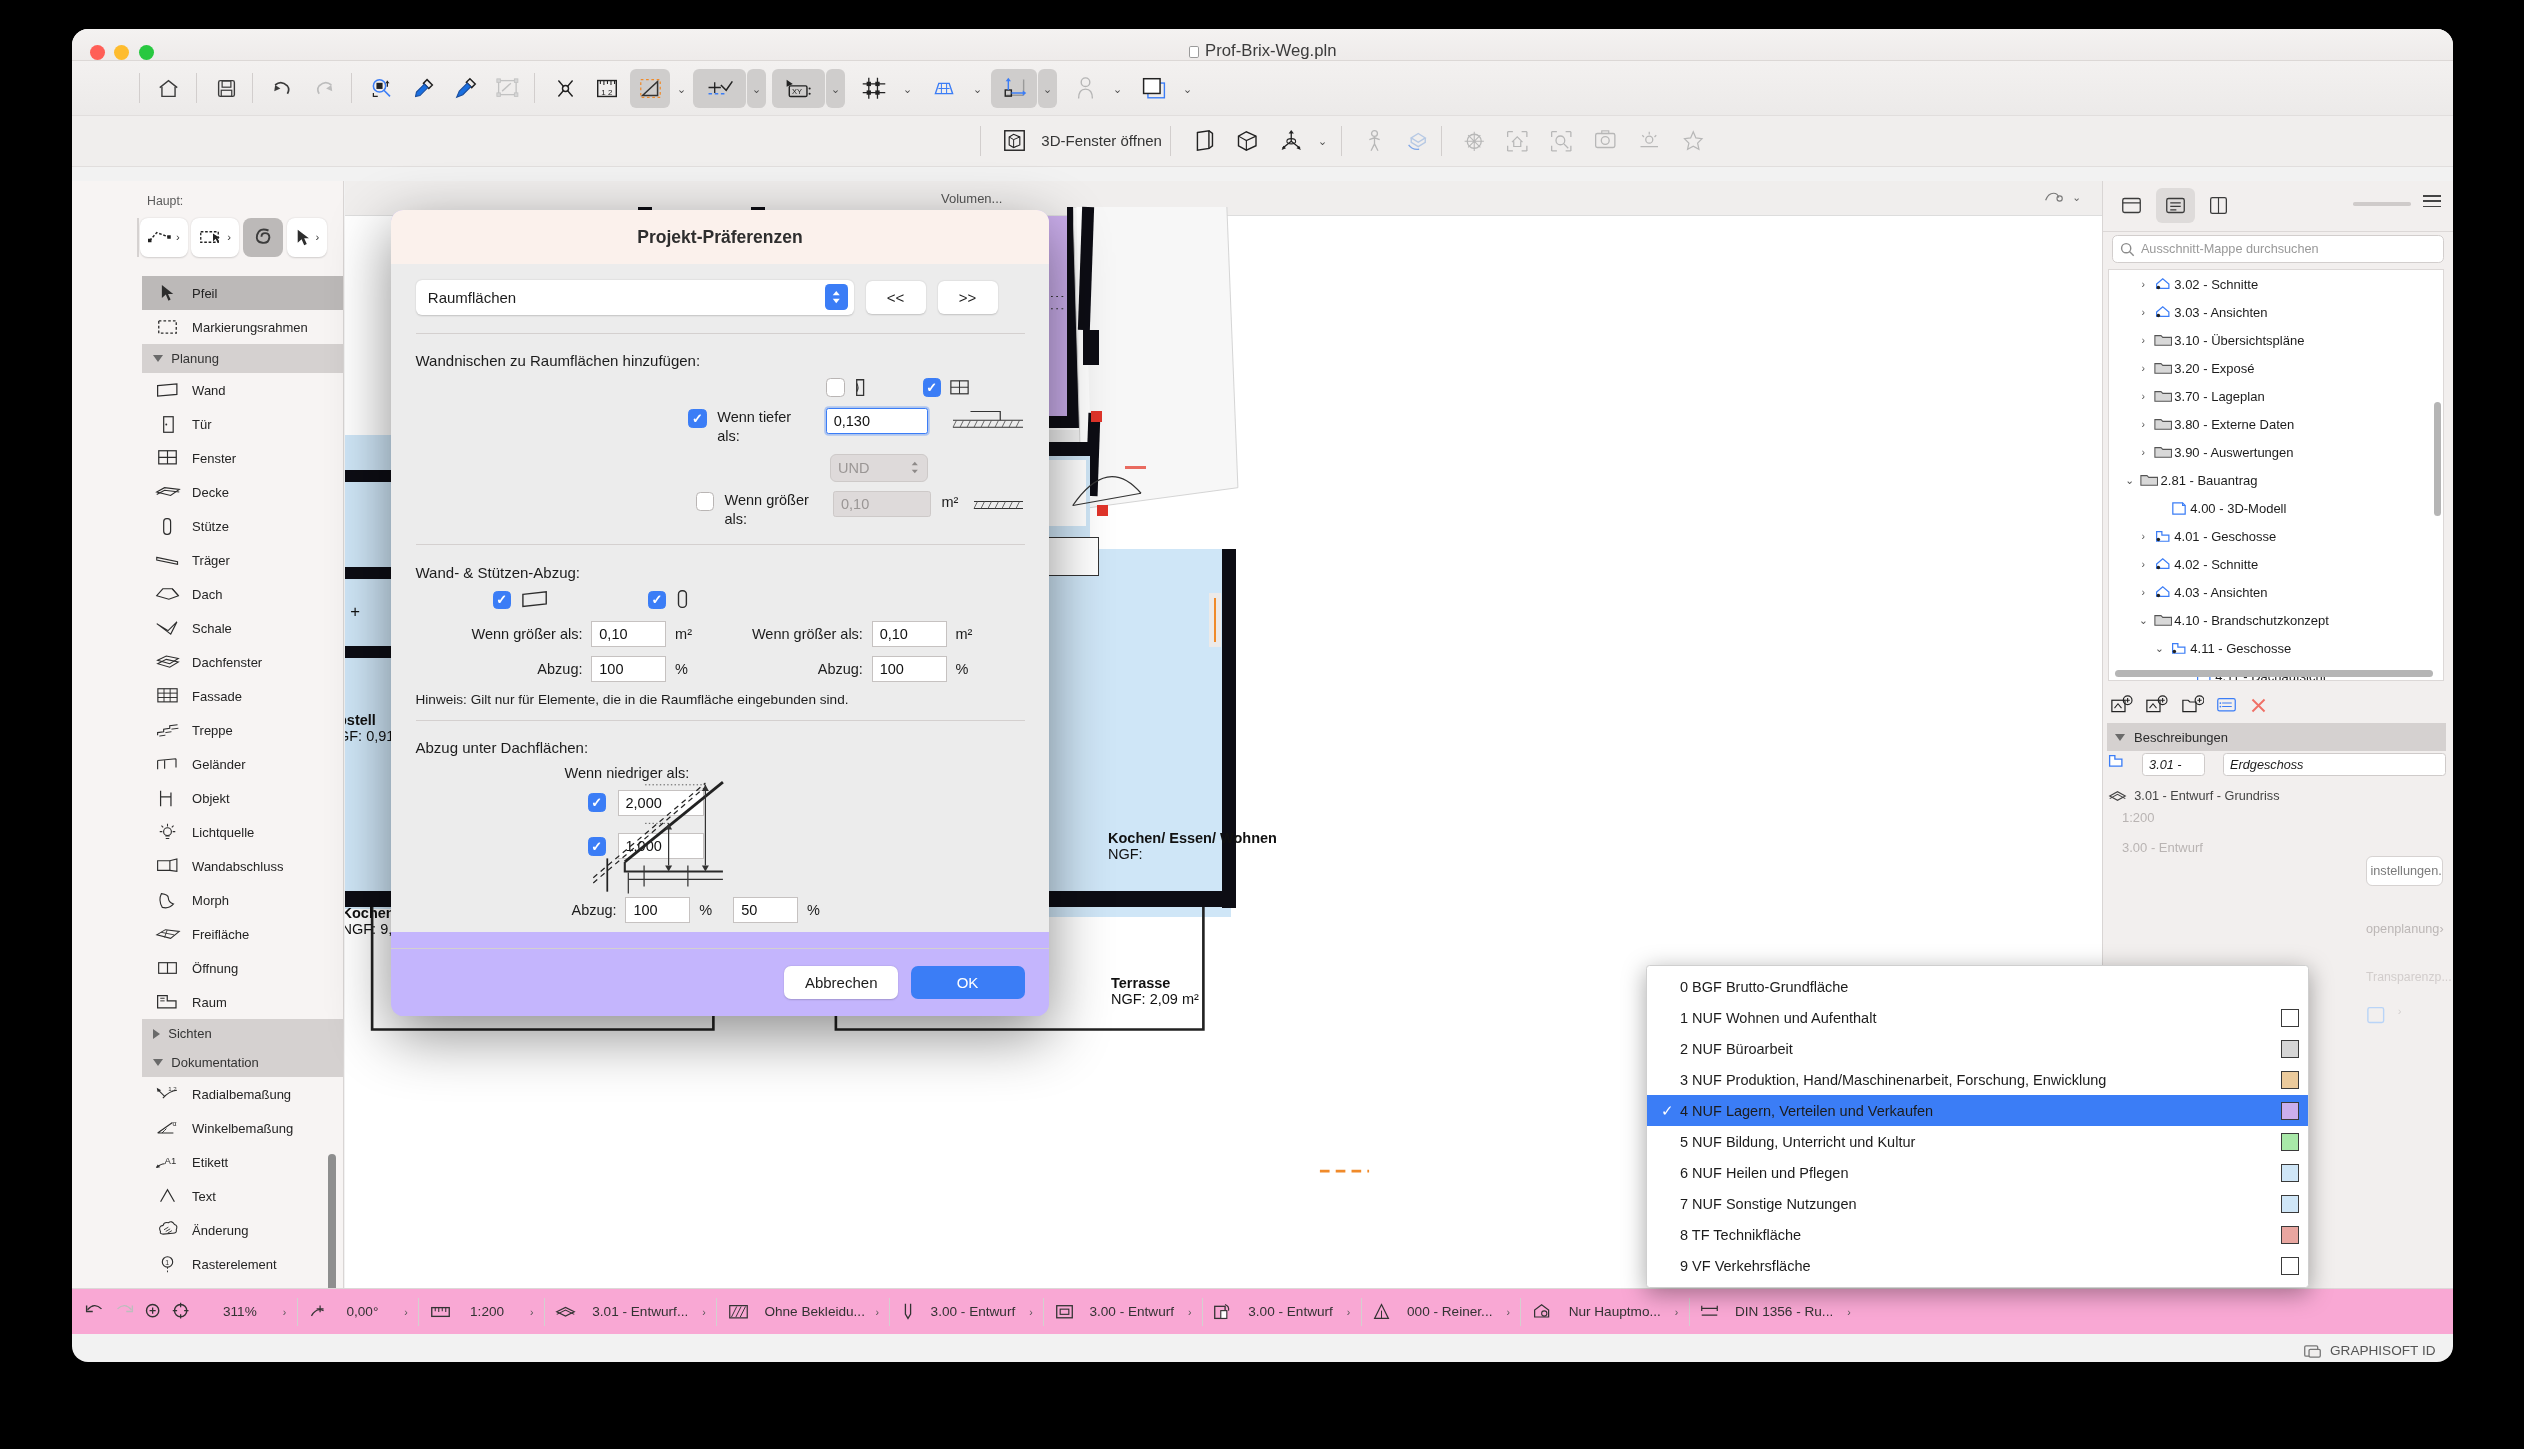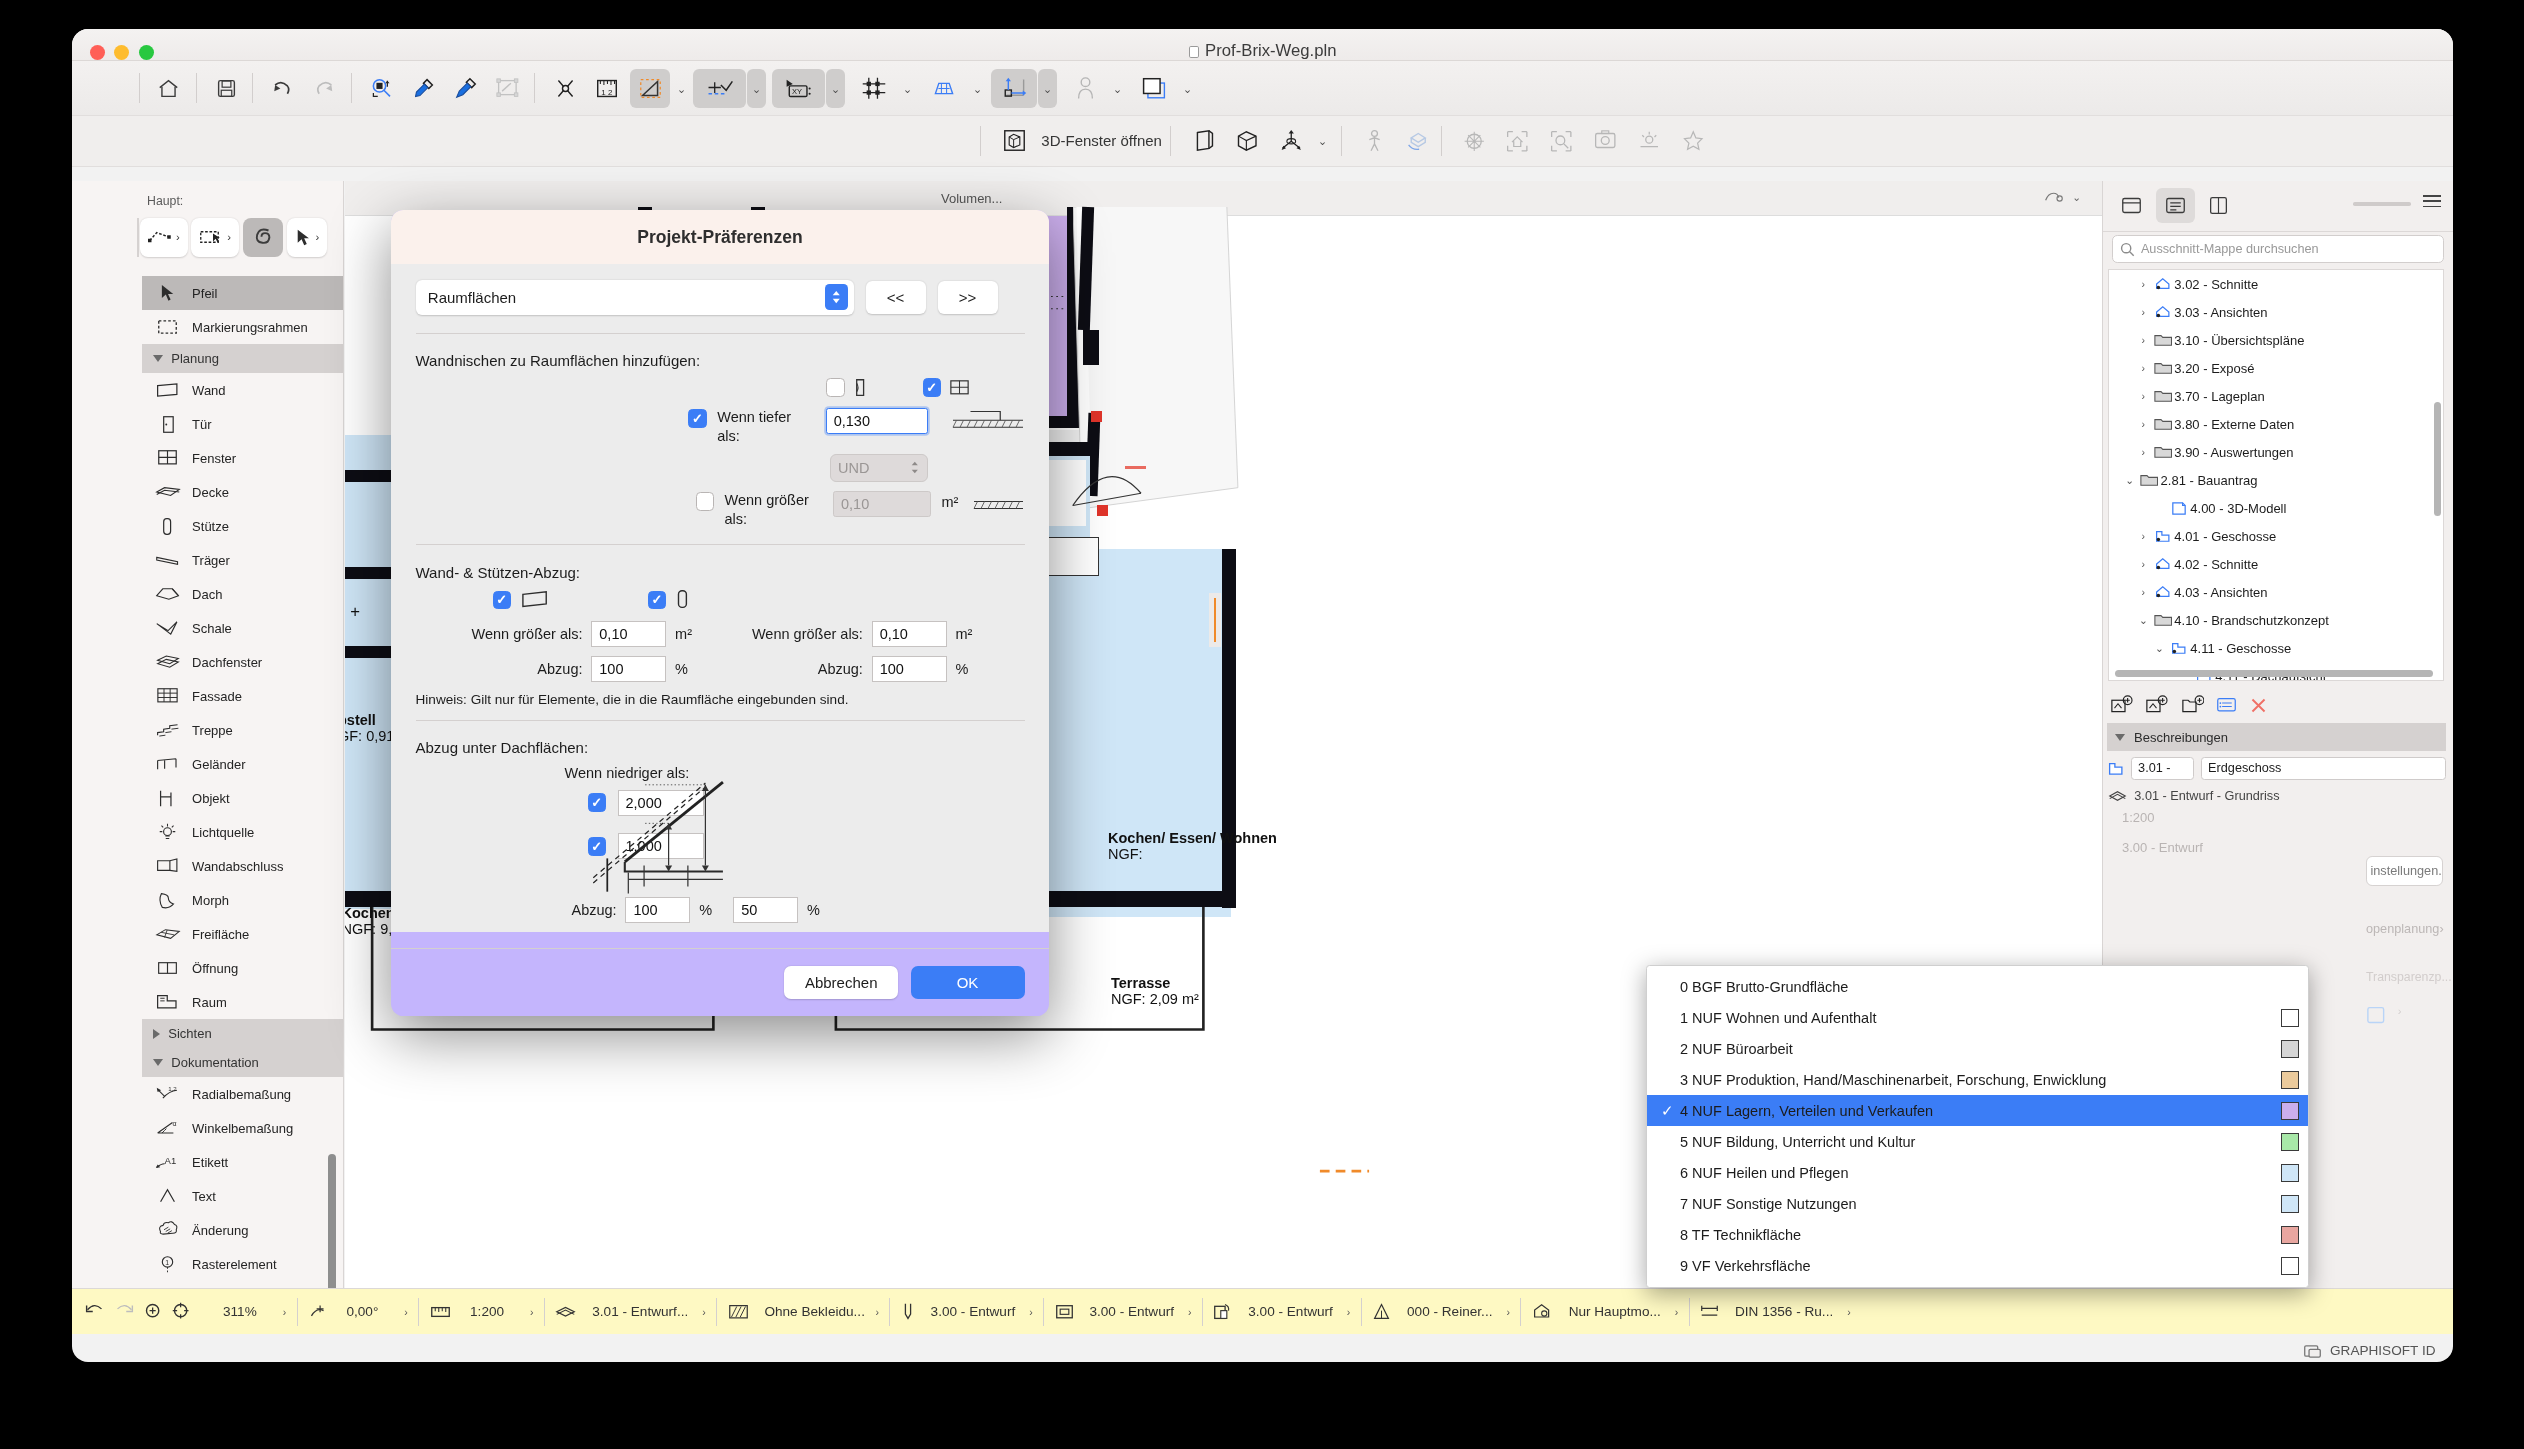--- a/index.html
+++ b/index.html
@@ -94,21 +94,21 @@
   #tree { position:absolute; left:5.3px; top:88px; right:8.8px; height:412px; background:#fff; border:0.9px solid #dcd8d7; overflow:hidden; }
   .tr { position:relative; height:28px; display:flex; align-items:center; font-size:13px; color:#1c1c1c; white-space:nowrap; }
   .tr .chev { width:16px; text-align:center; font-size:10.5px; color:#555; flex:0 0 16px; }
   .tr .tico { width:23px; flex:0 0 23px; display:flex; align-items:center; justify-content:center; }
   #tree-scroll { position:absolute; right:2.6px; top:132px; width:7px; height:114px; border-radius:3.5px; background:#b5b5b5; }
   #tree-hscroll { position:absolute; left:5.3px; right:10.5px; bottom:2.6px; height:7px; border-radius:3.5px; background:#b5b5b5; }
 
   #rp-icons2 { position:absolute; left:7px; top:508px; right:7px; height:32px; display:flex; align-items:center; gap:12.3px; }
   #beschr { position:absolute; left:3.5px; top:542px; right:7px; height:28px; background:#d5d1d0; display:flex; align-items:center; gap:8.8px; padding-left:8.8px;
             font-size:13px; color:#2c2c2c; }
-  #descrow { position:absolute; left:3.5px; top:572px; right:7px; height:30px; display:flex; align-items:center; gap:7px; }
+  #descrow { position:absolute; left:3.5px; top:572px; right:7px; height:30px; display:flex; align-items:flex-start; gap:18px;font-style:italic; }
   .dfield { height:23px; background:#fff; border:0.9px solid #cfcbca; border-radius:3.5px; display:flex; align-items:center; padding:0 6.1px; font-size:12.7px; color:#1c1c1c; }
   #descrow2 { position:absolute; left:5.3px; top:603px; right:7px; height:23px; display:flex; align-items:center; gap:7px; font-size:12.7px; color:#444; }
 
   .ghost { color:#b9b4b3; }
   #gset { position:absolute; left:263px; top:675px; width:77px; height:30px; background:#fff; border:0.9px solid #d6d2d1; border-radius:6.1px;
           display:flex; align-items:center; font-size:12.7px; color:#7a7a7a; padding-left:3.5px; overflow:hidden;}
   #gplan { position:absolute; left:263px; top:735px; width:77px; height:26px; display:flex; align-items:center; font-size:12.7px; color:#bcb7b6; }
 
   #transp { position:absolute; left:263px; top:789px; font-size:12.3px; color:#d2cdcc; }
   #rp-colbtns { position:absolute; left:263px; top:824px; display:flex; gap:8.8px; }
@@ -152,21 +152,21 @@
 
   .lbl { font-size:14.5px; color:#1c1c1c; }
   .lbl.sm { font-size:13.6px; }
 
   #dlg-foot { height:68px; display:flex; align-items:center; justify-content:flex-end; gap:12.3px; padding-right:24.5px; border-top:0.9px solid #d4d0cf; margin-top:16px;}
   .btn { height:33px; min-width:114px; border-radius:7px; display:flex; align-items:center; justify-content:center; font-size:15px; }
   .btn.secondary { background:#fff; color:#1c1c1c; box-shadow:0 0.9px 1.8px rgba(0,0,0,.18); }
   .btn.primary { background:#3b7df6; color:#fff; }
 
   
-  #statusbar { position:absolute; left:0; right:0; bottom:28px; height:46px; background:#fef9c3; border-top:0.9px solid #dcd8d7;
+  #statusbar { position:absolute; left:0; right:0; bottom:28px; height:46px; background:#f9a8d4; border-top:0.9px solid #dcd8d7;
                display:flex; align-items:center; }
   .sb { display:flex; align-items:center; gap:7px; height:46px; padding:0 10.5px; font-size:13.6px; color:#333; white-space:nowrap; }
   .sb-sep { width:0.9px; height:28px; background:#d4d0cf; }
   .sb-chev { font-size:10.5px; color:#555; }
   #msgbar { position:absolute; left:0; right:0; bottom:0; height:28px; background:#f7f5f4; display:flex; align-items:center;
             padding-left:12.3px; font-size:13px; color:#2b2b2b; }
   #gsid { position:absolute; right:17.5px; bottom:3.5px; display:flex; align-items:center; gap:8px; font-size:13.6px; color:#555; }
 </style>
 </head>
 <body>

